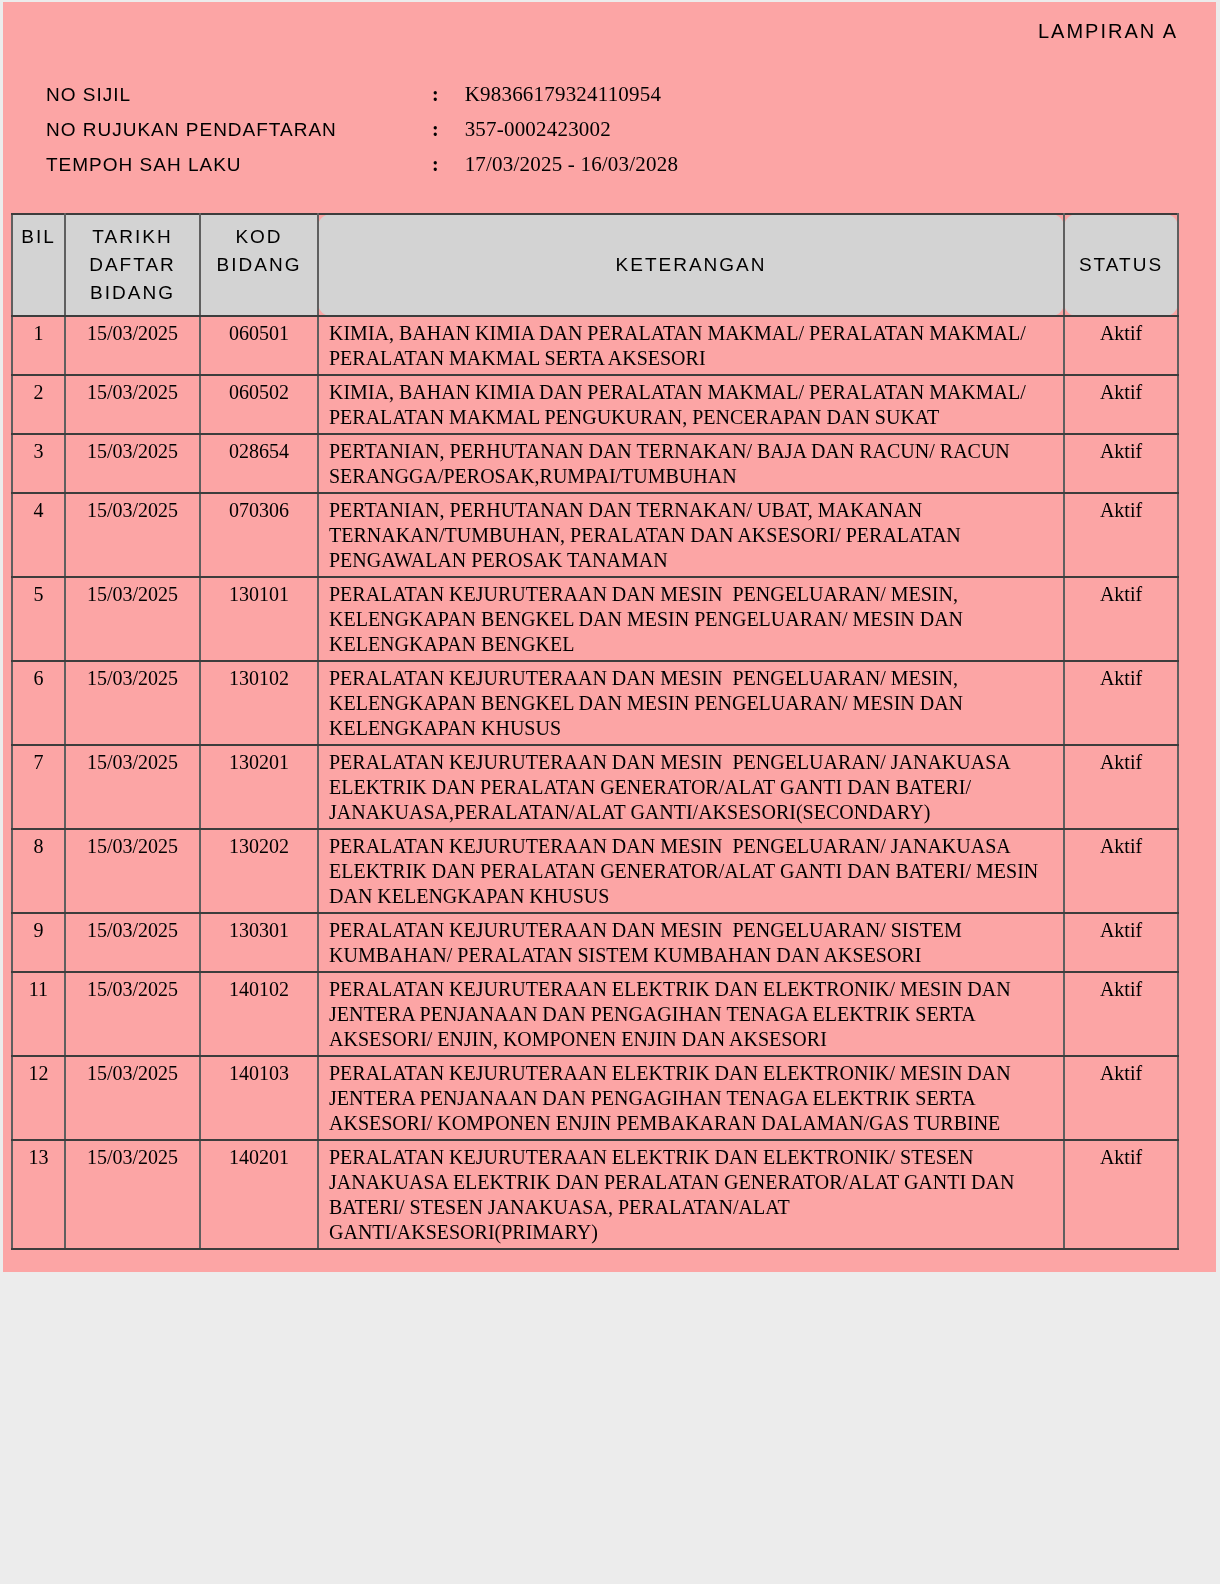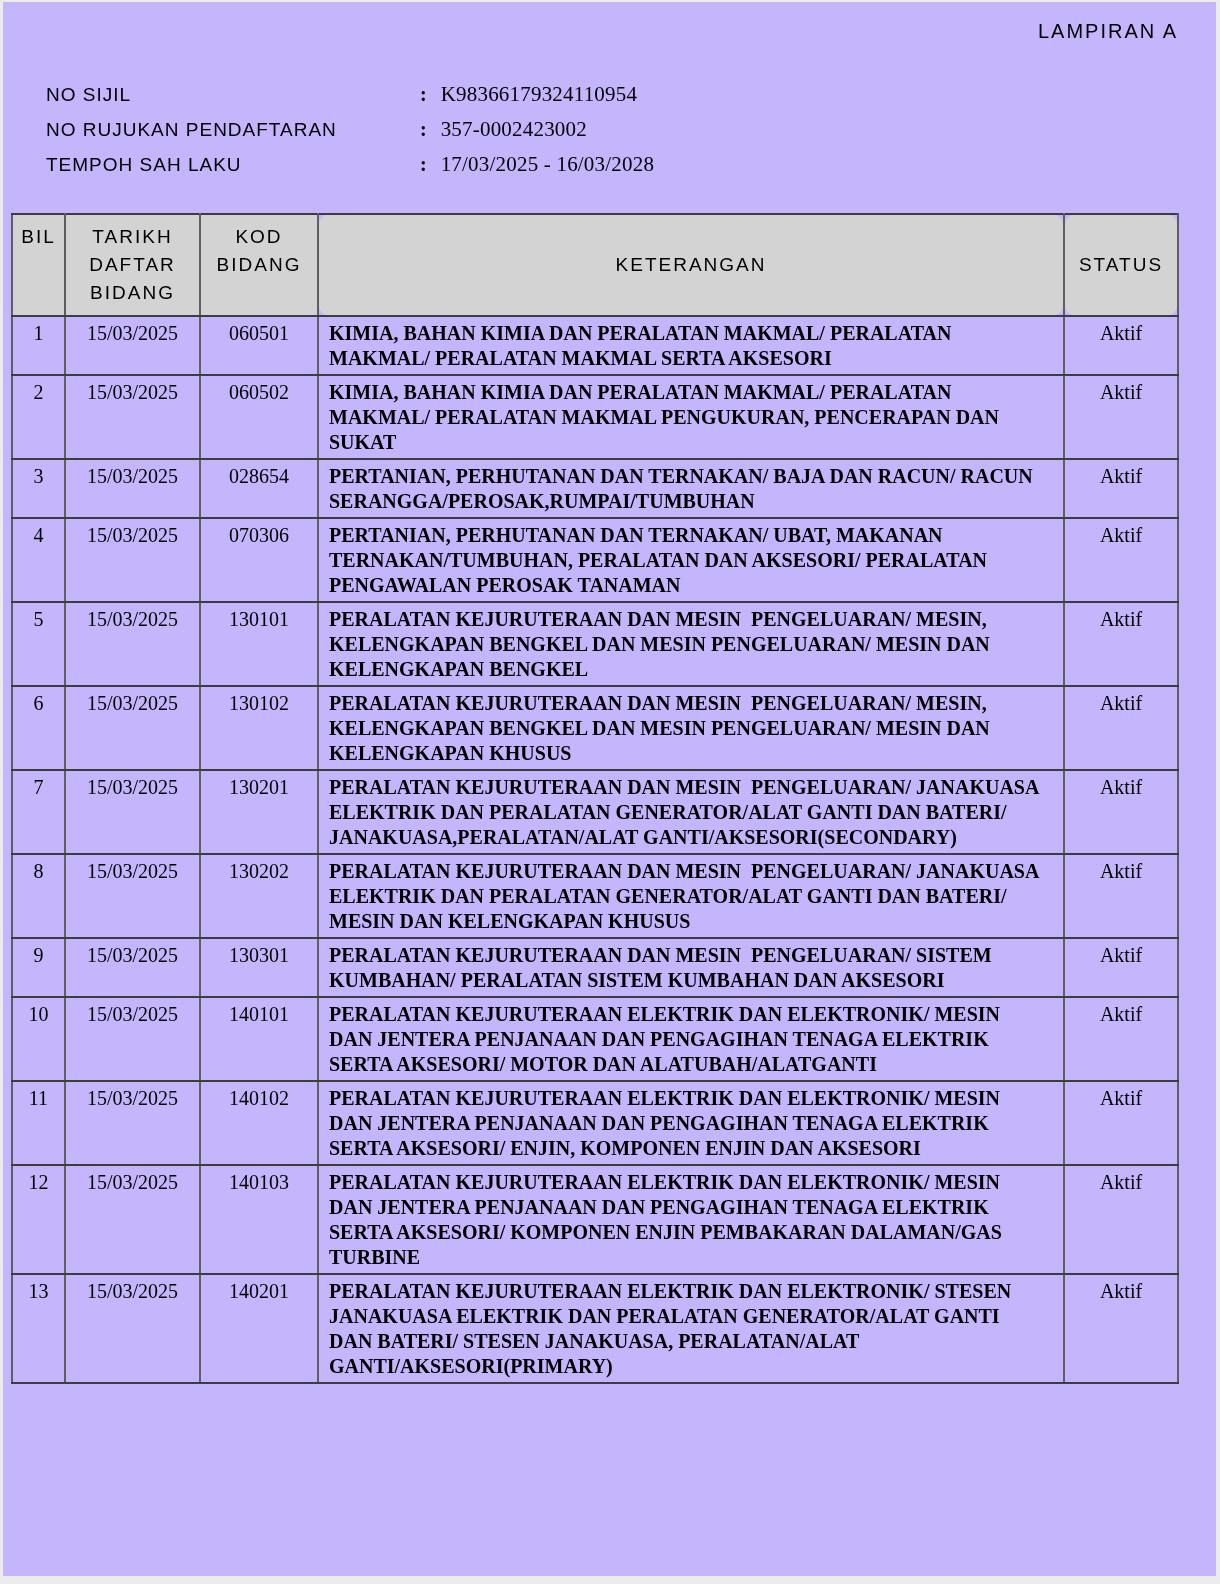--- a/index.html
+++ b/index.html
@@ -6,22 +6,22 @@
   html, body {
     width: 1220px; height: 1584px;
     background: #ececec;
     font-family: "Liberation Sans", sans-serif;
     color: #000;
     overflow: hidden;
   }
   .page {
     position: absolute;
     left: 3px; top: 2px;
-    width: 1213px; height: 1574px;
-    background: #c4b5fd;
+    width: 1213px; height: 1270px;
+    background: #fca5a5;
   }
   
   .corner-label {
     position: absolute;
     top: 18px; right: 38px;
     font-family: "Liberation Sans", sans-serif;
     font-size: 20px;
     font-weight: 500;
     letter-spacing: 2px;
     white-space: pre;
@@ -29,20 +29,21 @@
   
   .info-block {
     position: absolute;
     top: 80px; left: 43px; right: 40px;
   }
   .info-row {
     display: flex;
     align-items: baseline;
     margin-bottom: 13px;
     height: 22px;
+    gap: 12px;
   }
   .info-label {
     width: 374px;
     flex: 0 0 374px;
     font-family: "Liberation Sans", sans-serif;
     font-size: 19px;
     letter-spacing: 1px;
   }
   .info-colon {
     font-family: "Liberation Serif", serif;
@@ -88,21 +89,20 @@
     line-height: 25px;
     vertical-align: top;
     padding: 4px 4px 3px 4px;
     text-align: center;
   }
   .reg-table td.cell-keterangan {
     text-align: left;
     padding-left: 10px;
     padding-right: 17px;
     white-space: pre-wrap;
-    font-weight: bold;
   }
 </style>
 </head>
 <body>
 
 <div class="page">
 
   <div class="corner-label">LAMPIRAN A</div>
 
   <div class="info-block">
@@ -198,27 +198,20 @@
           <td class="cell-status">Aktif</td>
         </tr>
         <tr>
           <td class="cell-bil">9</td>
           <td class="cell-tarikh">15/03/2025</td>
           <td class="cell-kod">130301</td>
           <td class="cell-keterangan">PERALATAN KEJURUTERAAN DAN MESIN  PENGELUARAN/ SISTEM KUMBAHAN/ PERALATAN SISTEM KUMBAHAN DAN AKSESORI</td>
           <td class="cell-status">Aktif</td>
         </tr>
         <tr>
-          <td class="cell-bil">10</td>
-          <td class="cell-tarikh">15/03/2025</td>
-          <td class="cell-kod">140101</td>
-          <td class="cell-keterangan">PERALATAN KEJURUTERAAN ELEKTRIK DAN ELEKTRONIK/ MESIN DAN JENTERA PENJANAAN DAN PENGAGIHAN TENAGA ELEKTRIK SERTA AKSESORI/ MOTOR DAN ALATUBAH/ALATGANTI</td>
-          <td class="cell-status">Aktif</td>
-        </tr>
-        <tr>
           <td class="cell-bil">11</td>
           <td class="cell-tarikh">15/03/2025</td>
           <td class="cell-kod">140102</td>
           <td class="cell-keterangan">PERALATAN KEJURUTERAAN ELEKTRIK DAN ELEKTRONIK/ MESIN DAN JENTERA PENJANAAN DAN PENGAGIHAN TENAGA ELEKTRIK SERTA AKSESORI/ ENJIN, KOMPONEN ENJIN DAN AKSESORI</td>
           <td class="cell-status">Aktif</td>
         </tr>
         <tr>
           <td class="cell-bil">12</td>
           <td class="cell-tarikh">15/03/2025</td>
           <td class="cell-kod">140103</td>

